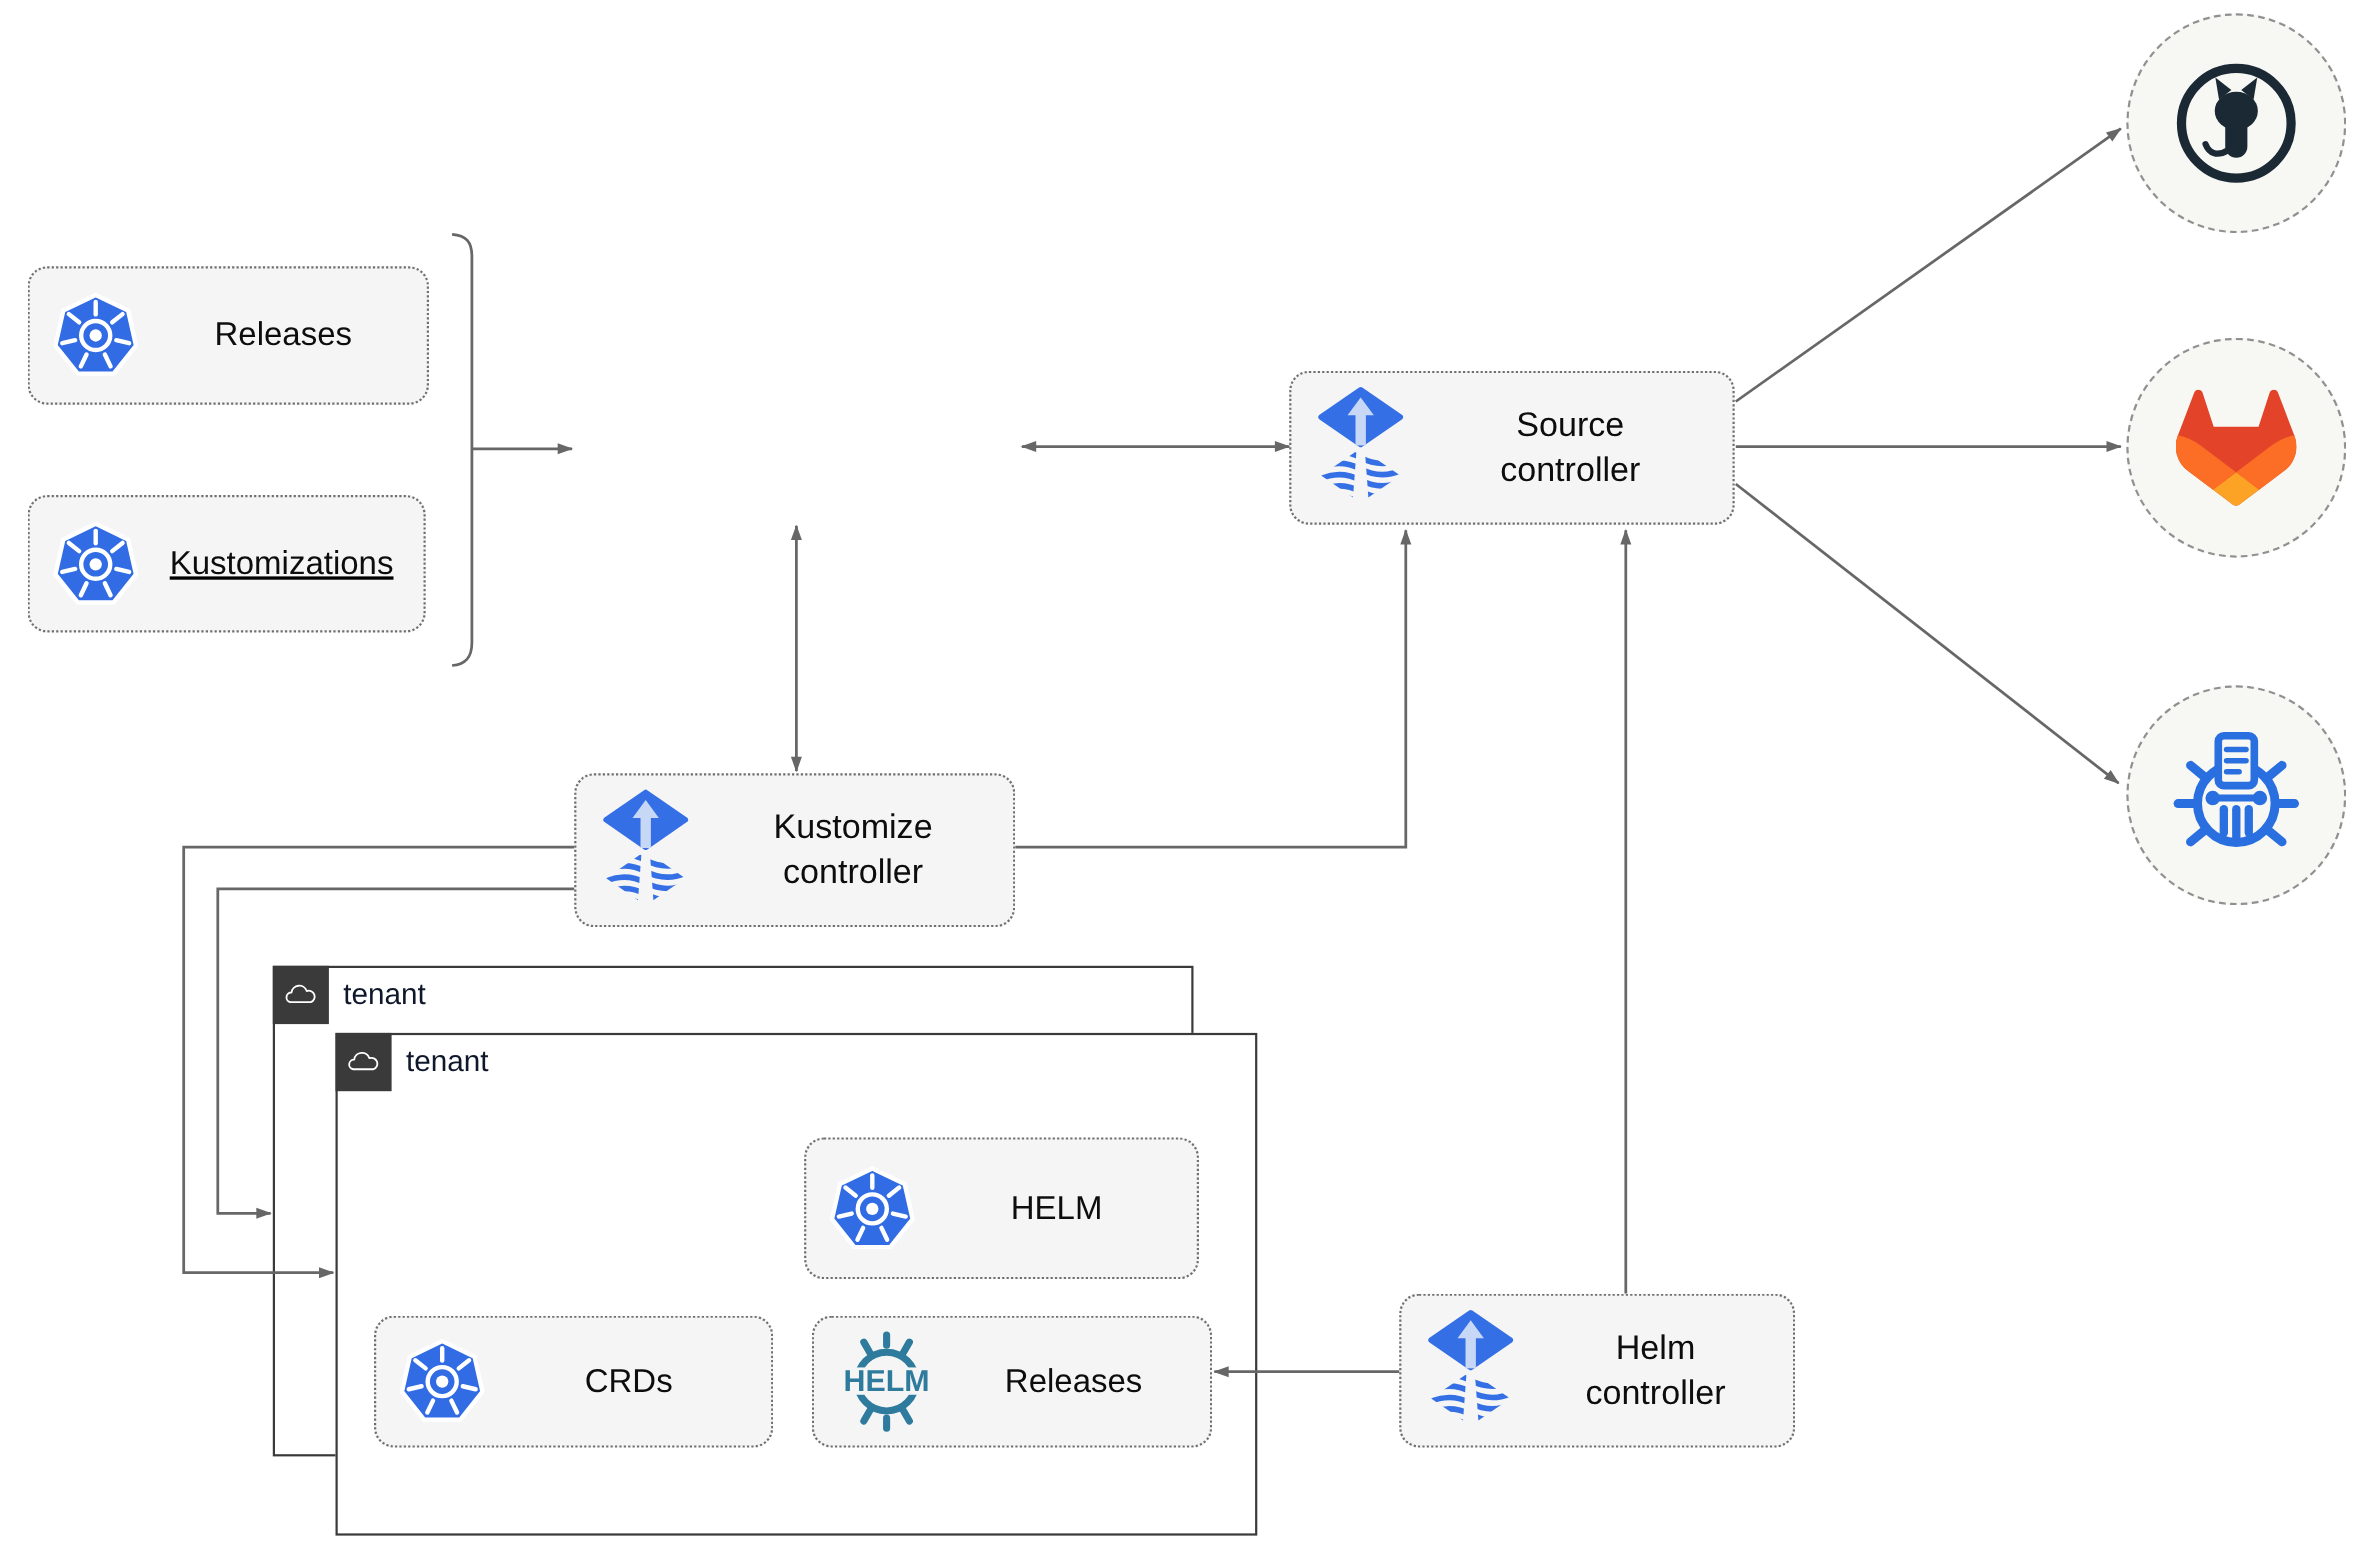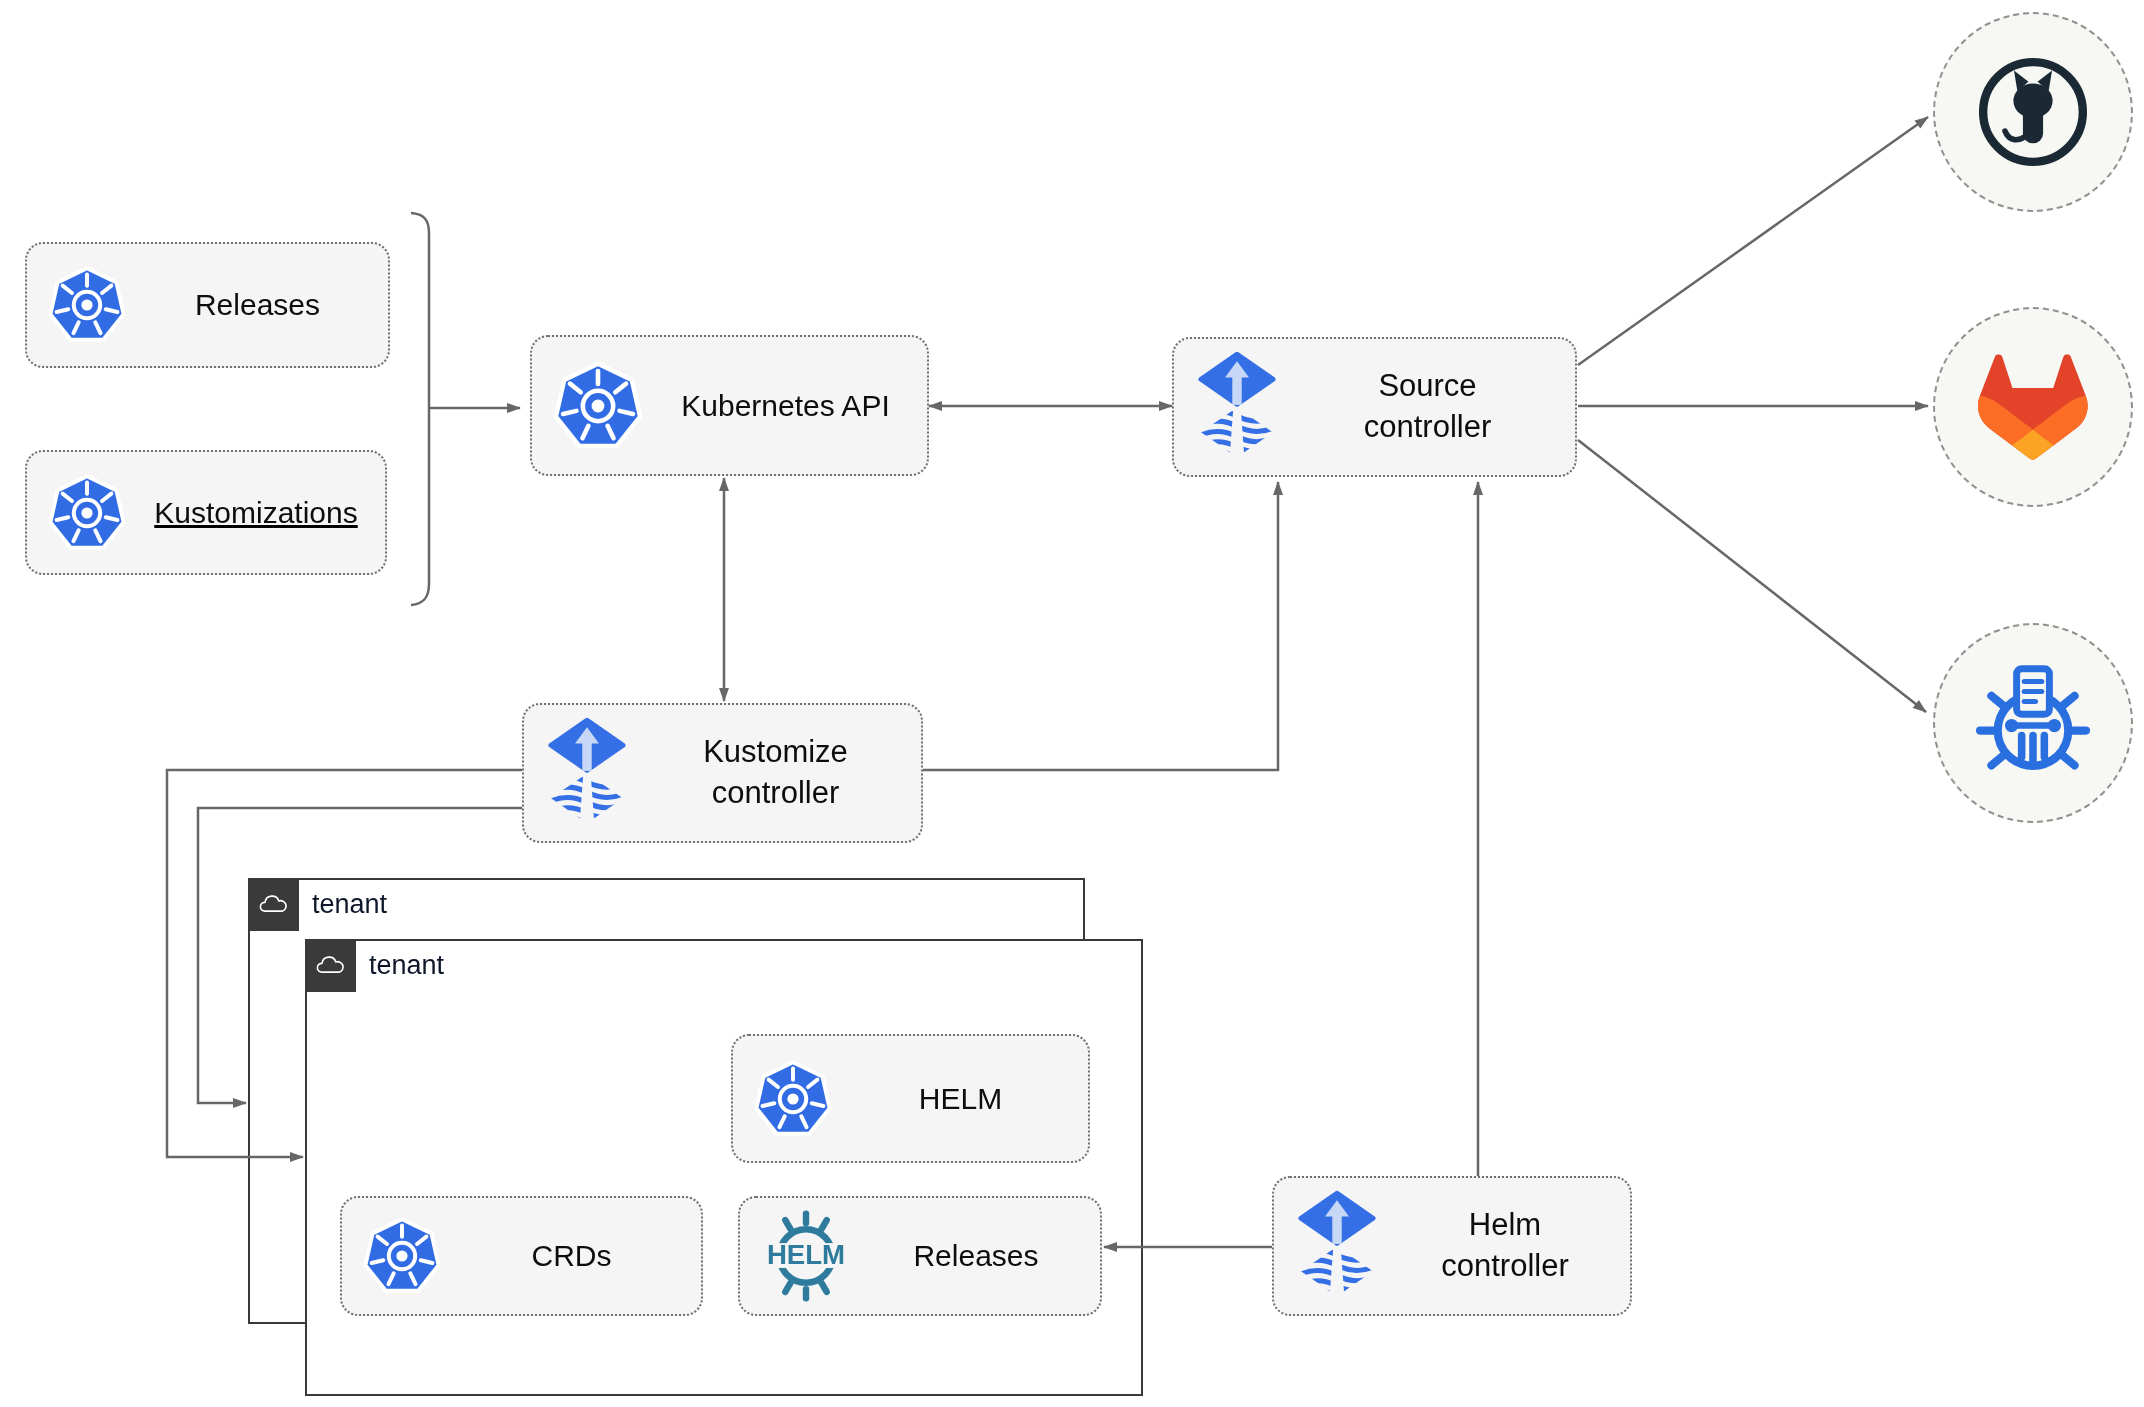--- a/index.html
+++ b/index.html
@@ -168,28 +168,20 @@
 
   <div class="node" style="left:25px;top:450px;width:362px;height:125px;text-decoration:underline;">
     <span class="node-icon">
       <svg class="ic-k8s" viewBox="0 0 100 100">
           <use href="#sym-k8s"></use>
         </svg>
       </span>
     <span class="node-label">Kustomizations</span>
   </div>
 
-  <div class="node" style="left:530px;top:335px;width:399px;height:141px;">
-    <span class="node-icon">
-      <svg class="ic-k8s-lg" viewBox="0 0 100 100">
-          <use href="#sym-k8s"></use>
-        </svg>
-      </span>
-    <span class="node-label">Kubernetes API</span>
-  </div>
 
   <div class="node ctrl" style="left:1172px;top:337px;width:405px;height:140px;">
     <span class="node-icon">
       <svg class="ic-flux" viewBox="0 0 100 132">
           <use href="#sym-flux"></use>
         </svg>
       </span>
     <span class="node-label">Source controller</span>
   </div>
 

